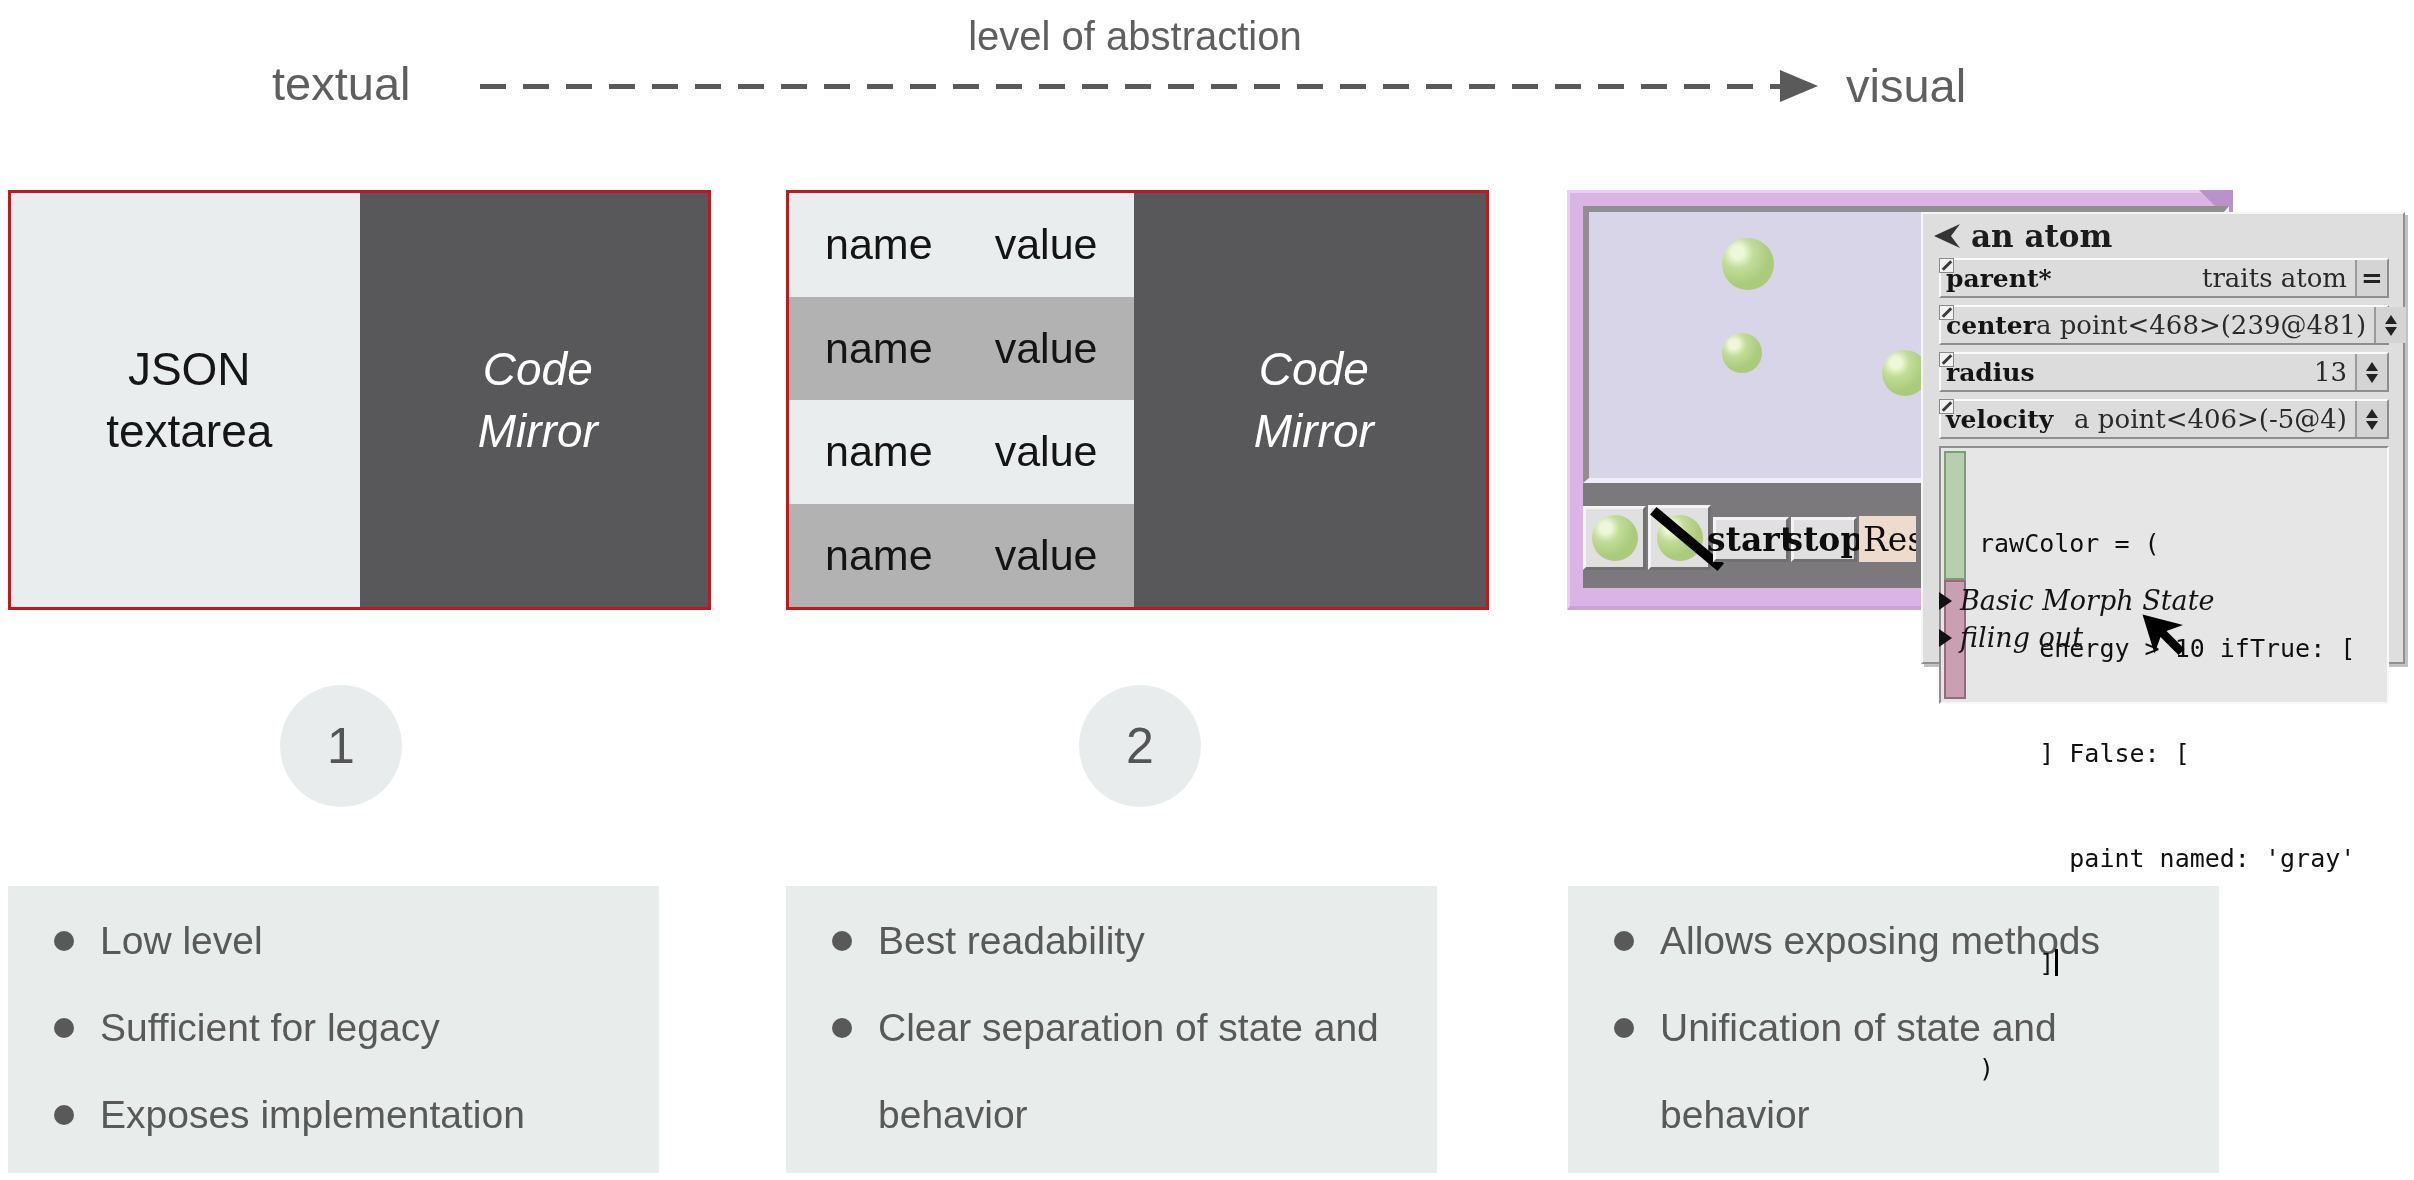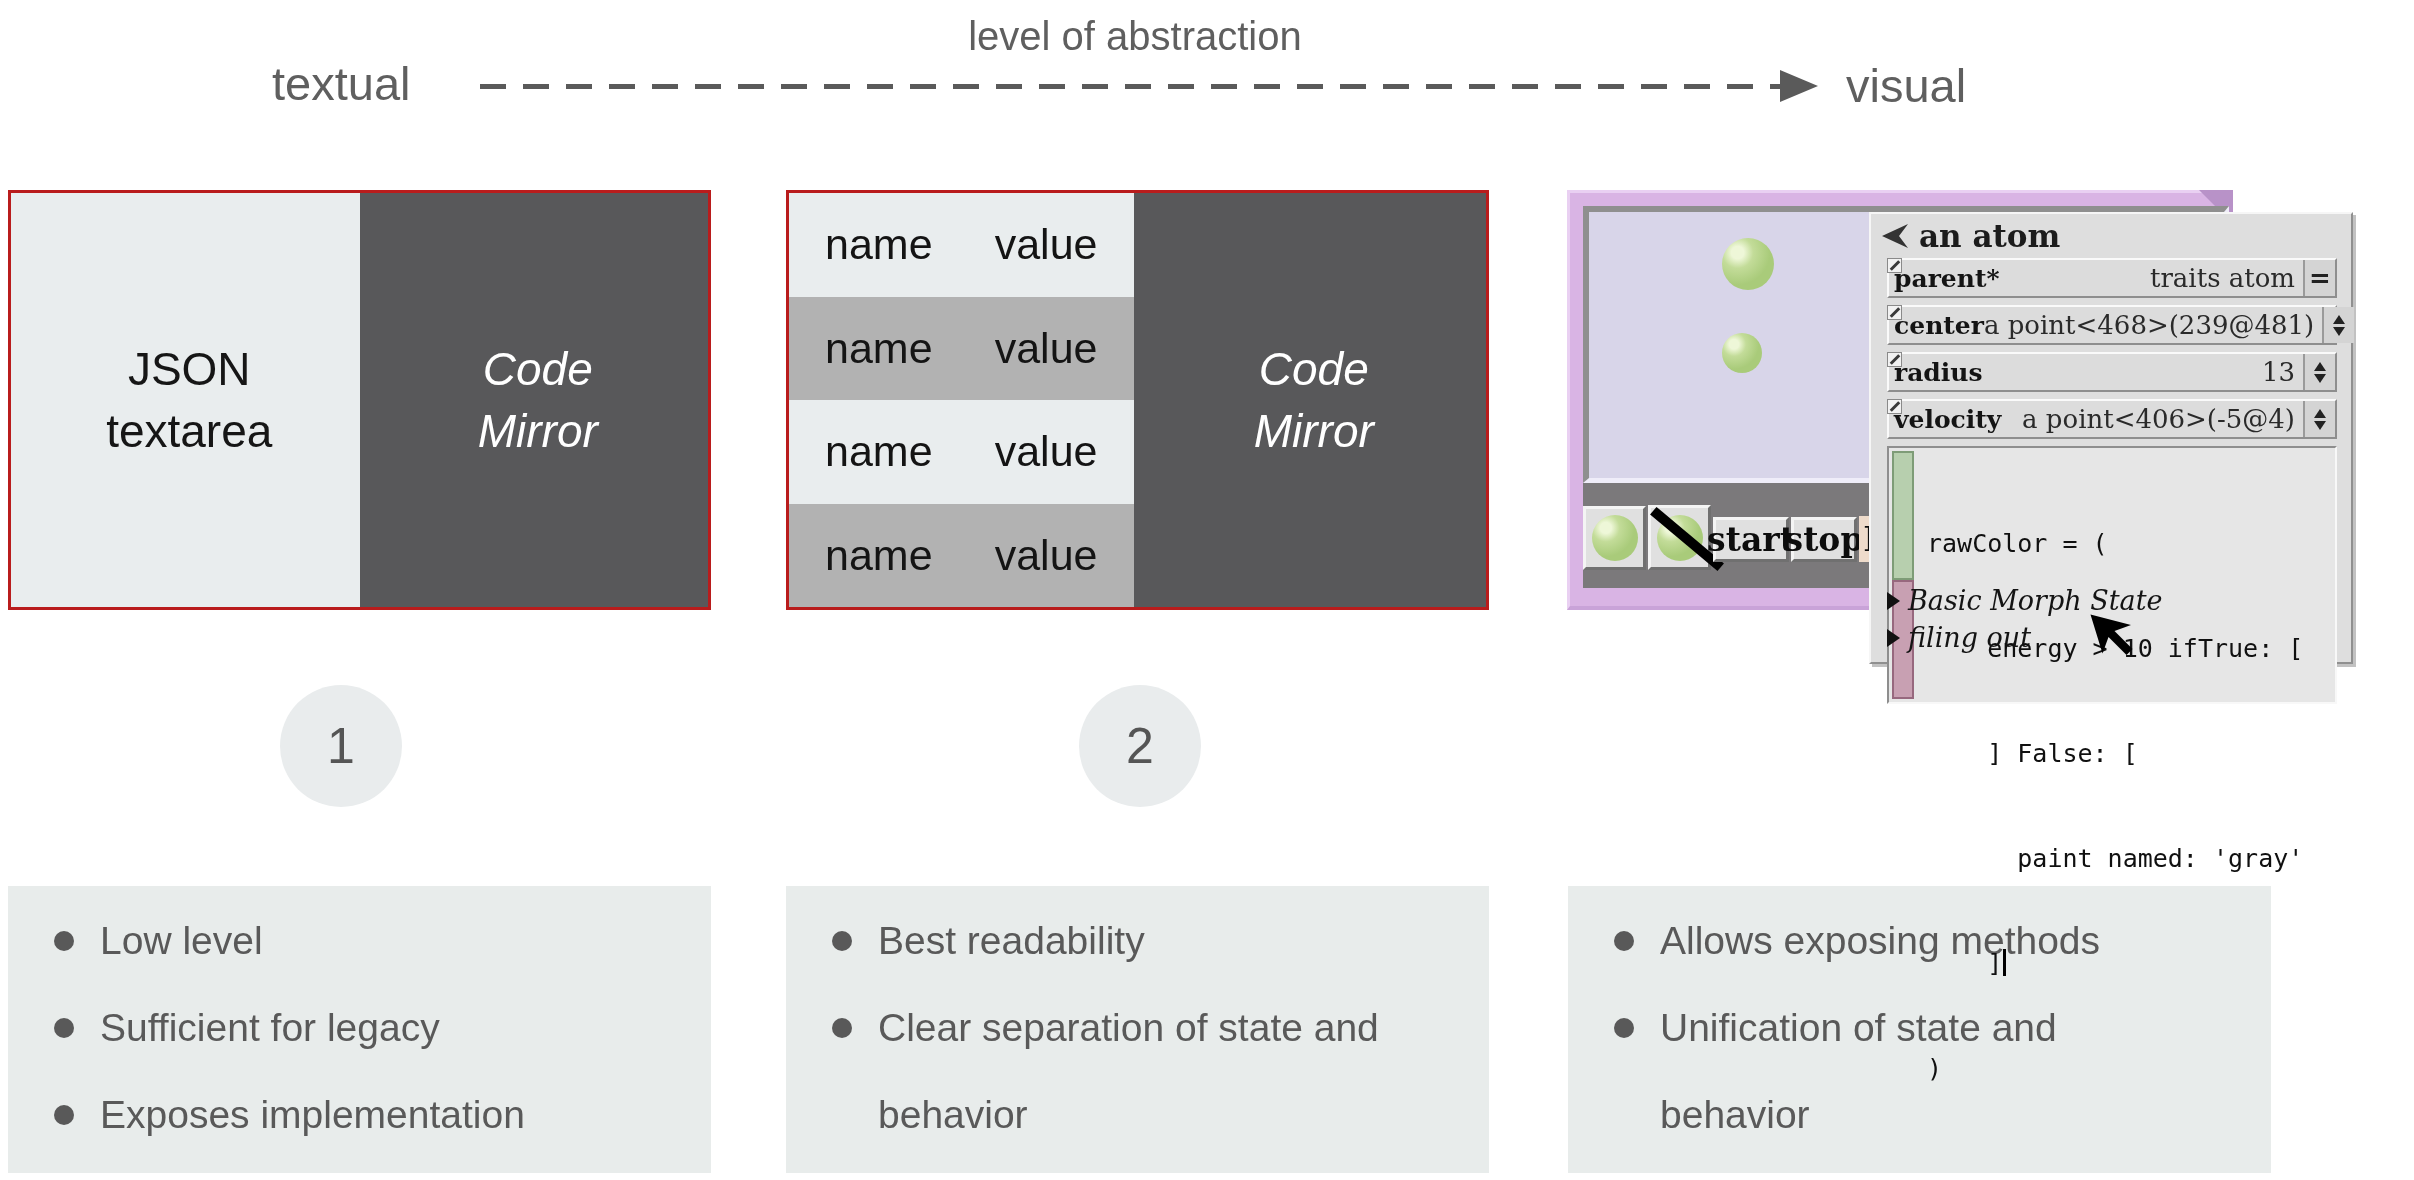--- a/index.html
+++ b/index.html
@@ -63,21 +63,21 @@
   #slash{position:absolute;left:-8px;top:26px;width:88px;height:10px;background:#000;
     transform:rotate(40deg);}
   .tb-text{font-family:"DejaVu Serif",serif;font-weight:bold;font-size:33px;color:#0d0d0d;}
   #btn-start{left:1713px;top:517px;width:76px;height:45px;}
   #btn-stop{left:1791px;top:517px;width:66px;height:45px;}
   #btn-resize{left:1859px;top:516px;width:57px;height:46px;background:#eedbcb;
     border:none;overflow:hidden;justify-content:flex-start;padding-left:4px;}
   #btn-resize .tb-text{font-weight:normal;white-space:nowrap;}
 
   
-  #inspector{position:absolute;left:1869px;top:212px;width:484px;height:452px;
+  #inspector{position:absolute;left:1921px;top:212px;width:484px;height:452px;
     background:#dedede;box-sizing:border-box;z-index:5;
     border-top:2px solid #f6f6f6;border-left:2px solid #f6f6f6;
     border-right:2px solid #909090;border-bottom:2px solid #909090;
     box-shadow:3px 3px 0 rgba(120,120,120,.45);}
   .insp-title{display:flex;align-items:center;height:44px;padding-left:10px;
     font-family:"DejaVu Serif",serif;font-weight:bold;font-size:31px;color:#1c1c1c;}
   .insp-title svg{margin-right:10px;}
   .attr-row{position:relative;margin:0 14px 7px 16px;height:40px;background:#dcdcdc;
     box-sizing:border-box;display:flex;align-items:center;
     border-top:2px solid #fafafa;border-left:2px solid #fafafa;
@@ -117,21 +117,21 @@
     border-bottom:9px solid transparent;margin-right:8px;flex:none;}
 
   
   .num-circle{position:absolute;top:685px;width:122px;height:122px;border-radius:50%;
     background:#e9eced;color:#555;display:flex;align-items:center;justify-content:center;
     font-size:50px;}
   #circle1{left:280px;}
   #circle2{left:1079px;}
 
   
-  .bullet-box{position:absolute;top:886px;width:703px;height:287px;background:#e8eceb;
+  .bullet-box{position:absolute;top:886px;width:651px;height:287px;background:#e8eceb;
     box-sizing:border-box;padding:11px 30px 0 46px;color:#595959;font-size:39px;}
   #bb1{left:8px;}
   #bb2{left:786px;}
   #bb3{left:1568px;}
   .bullet-item{display:flex;line-height:87px;}
   .dot{width:20px;height:20px;border-radius:50%;background:#595959;
     margin:34px 26px 0 0;flex:none;}
   .bullet-text{max-width:540px;}
 </style>
 </head>

